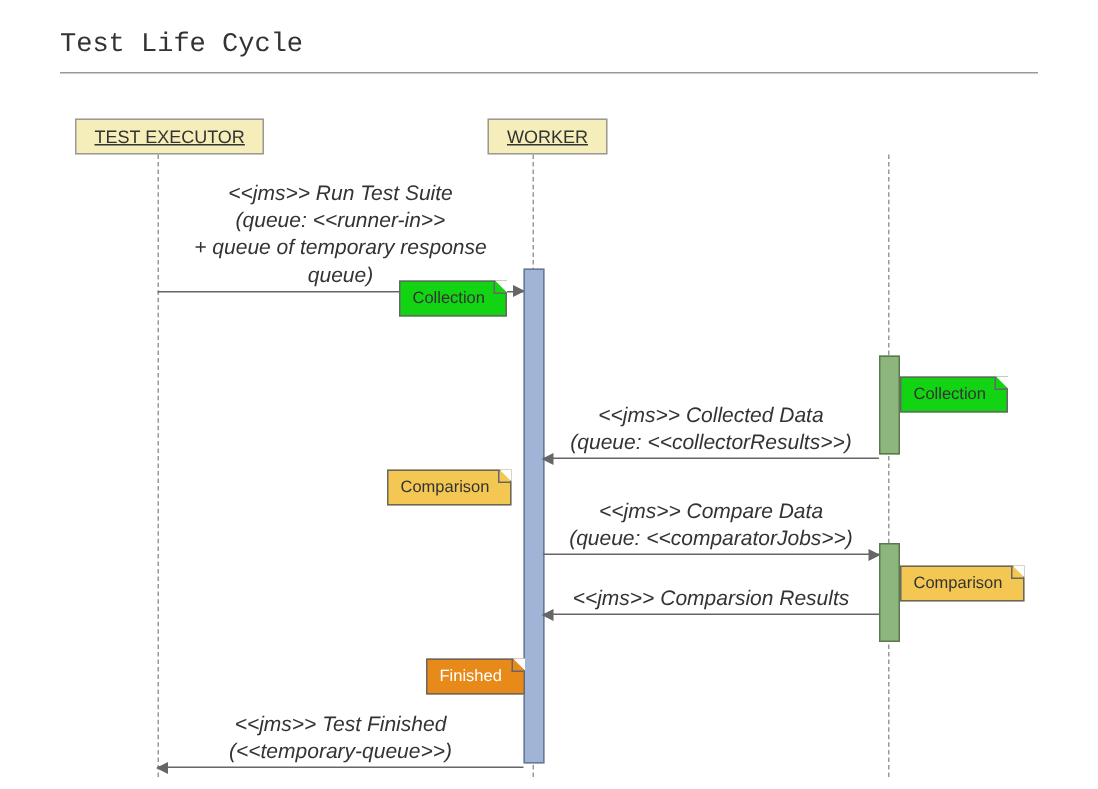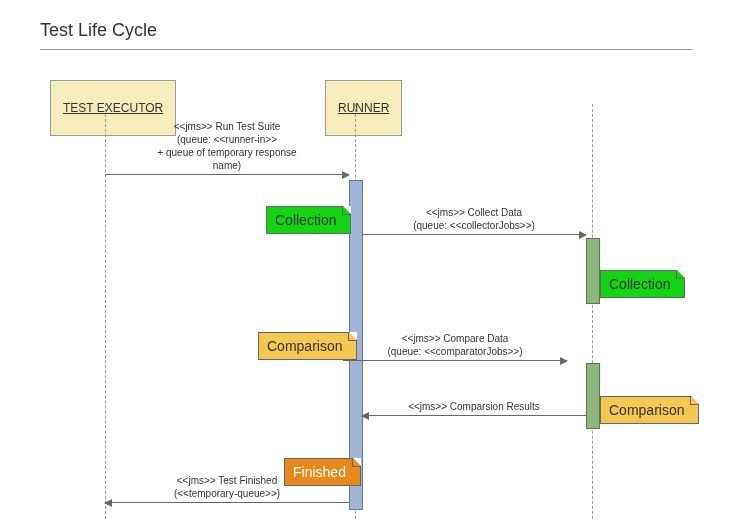--- a/index.html
+++ b/index.html
@@ -5,36 +5,37 @@
   body {
     font-family: Arial, sans-serif;
     margin: 0;
     padding: 20px 40px;
     font-size: 12px;
     color: #333;
   }
   .title {
     font-size: 18px;
     margin-bottom: 8px;
+    font-family: Liberation Mono, monospace;
   }
   .title-rule {
     border: none;
     border-top: 1px solid #999;
     margin: 0 0 30px 0;
   }
   .diagram {
     position: relative;
     width: 640px;
     height: 440px;
   }
   .participant-box {
     position: absolute;
     border: 1px solid #999;
     background: #f5eebb;
-    padding: 20px 12px;
+    padding: 4px 12px;
     font-size: 12px;
     text-decoration: underline;
     text-align: center;
   }
   .lifeline {
     position: absolute;
     width: 0;
     border-left: 1px dashed #999;
   }
   .activation {
@@ -47,23 +48,24 @@
     position: absolute;
     background: #8db67d;
     border: 1px solid #5a7a4e;
     width: 12px;
   }
   .message-wrap {
     position: absolute;
   }
   .message-text {
     text-align: center;
-    font-size: 10px;
+    font-size: 14px;
     line-height: 1.3;
     margin-bottom: 2px;
+    font-style: italic;
   }
   .arrow-line {
     position: relative;
     height: 1px;
     background: #666;
   }
   .arrow-line::after {
     content: "";
     position: absolute;
     width: 0; height: 0;
@@ -75,23 +77,22 @@
     border-left: 8px solid #666;
   }
   .arrow-line.left::after {
     left: -1px; top: -3.5px;
     border-right: 8px solid #666;
   }
   .note {
     position: absolute;
     border: 1px solid #666;
     padding: 5px 14px 5px 8px;
-    font-size: 14px;
+    font-size: 11px;
     box-sizing: border-box;
-    margin-top: 18px;
   }
   .note::before {
     content:"";
     position:absolute;
     top:-1px; right:-1px;
     width:0; height:0;
     border-top: 8px solid #fff;
     border-left: 8px solid transparent;
   }
   .note::after {
@@ -108,66 +109,66 @@
 </style>
 </head>
 <body>
 
 <div class="title">Test Life Cycle</div>
 <hr class="title-rule">
 
 <div class="diagram">
 
   <div class="participant-box" style="left:10px; top:0;">TEST EXECUTOR</div>
-  <div class="participant-box" style="left:285px; top:0;">RUNNER</div>
+  <div class="participant-box" style="left:285px; top:0;">WORKER</div>
 
   <div class="lifeline" style="left:65px;  top:24px; height:415px;"></div>
   <div class="lifeline" style="left:315px; top:24px; height:415px;"></div>
   <div class="lifeline" style="left:552px; top:24px; height:415px;"></div>
 
   <div class="activation" style="left:309px; top:100px; height:328px;"></div>
   <div class="activation-green" style="left:546px; top:158px; height:64px;"></div>
   <div class="activation-green" style="left:546px; top:283px; height:64px;"></div>
 
   <div class="message-wrap" style="left:65px; top:40px; width:244px;">
     <div class="message-text">
       <span>&lt;&lt;jms&gt;&gt; Run Test Suite</span><br>
       <span>(queue: &lt;&lt;runner-in&gt;&gt;</span><br>
       <span>+ queue of temporary response</span><br>
-      <span>name)</span>
+      <span>queue)</span>
     </div>
     <div class="arrow-line right" style="width:244px;"></div>
   </div>
 
   <div class="note note-green" style="left:226px; top:108px;">Collection</div>
 
-  <div class="message-wrap" style="left:322px; top:126px; width:224px;">
-    <div class="message-text">
-      <span>&lt;&lt;jms&gt;&gt; Collect Data</span><br>
-      <span>(queue: &lt;&lt;collectorJobs&gt;&gt;)</span>
-    </div>
-    <div class="arrow-line right" style="width:224px;"></div>
-  </div>
 
   <div class="note note-green" style="left:560px; top:172px;">Collection</div>
 
+  <div class="message-wrap" style="left:322px; top:188px; width:224px;">
+    <div class="message-text">
+      <span>&lt;&lt;jms&gt;&gt; Collected Data</span><br>
+      <span>(queue: &lt;&lt;collectorResults&gt;&gt;)</span>
+    </div>
+    <div class="arrow-line left" style="width:224px;"></div>
+  </div>
 
   <div class="note note-yellow" style="left:218px; top:234px;">Comparison</div>
 
-  <div class="message-wrap" style="left:303px; top:252px; width:224px;">
+  <div class="message-wrap" style="left:322px; top:252px; width:224px;">
     <div class="message-text">
       <span>&lt;&lt;jms&gt;&gt; Compare Data</span><br>
       <span>(queue: &lt;&lt;comparatorJobs&gt;&gt;)</span>
     </div>
     <div class="arrow-line right" style="width:224px;"></div>
   </div>
 
   <div class="note note-yellow" style="left:560px; top:298px;">Comparison</div>
 
-  <div class="message-wrap" style="left:322px; top:320px; width:224px;">
+  <div class="message-wrap" style="left:322px; top:310px; width:224px;">
     <div class="message-text">
       <span>&lt;&lt;jms&gt;&gt; Comparsion Results</span><br>
     </div>
     <div class="arrow-line left" style="width:224px;"></div>
   </div>
 
   <div class="note note-orange" style="left:244px; top:360px;">Finished</div>
 
   <div class="message-wrap" style="left:65px; top:394px; width:244px;">
     <div class="message-text">

